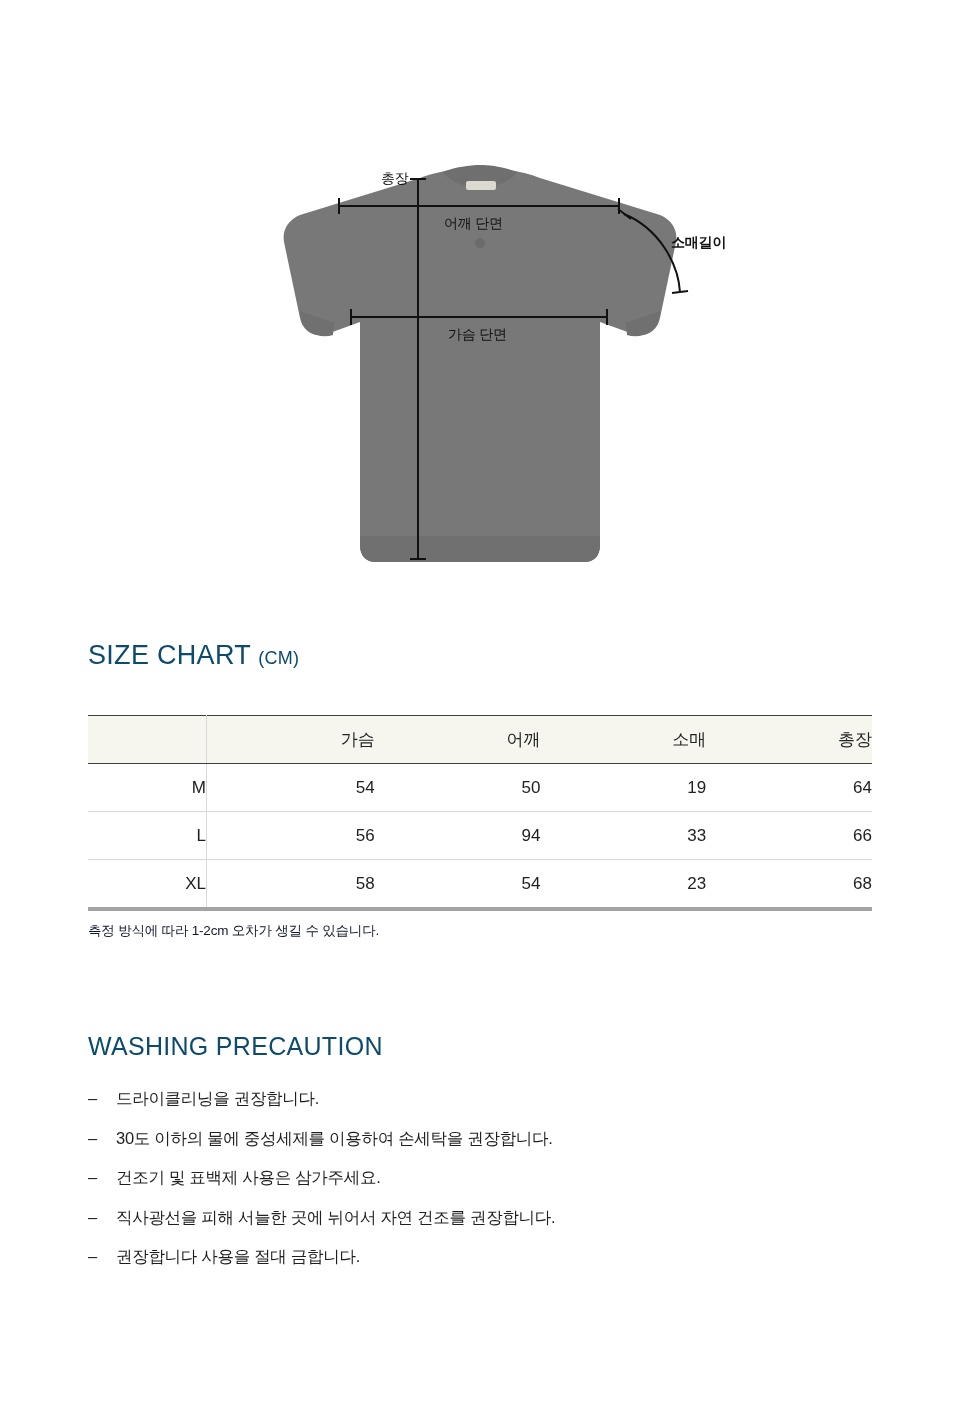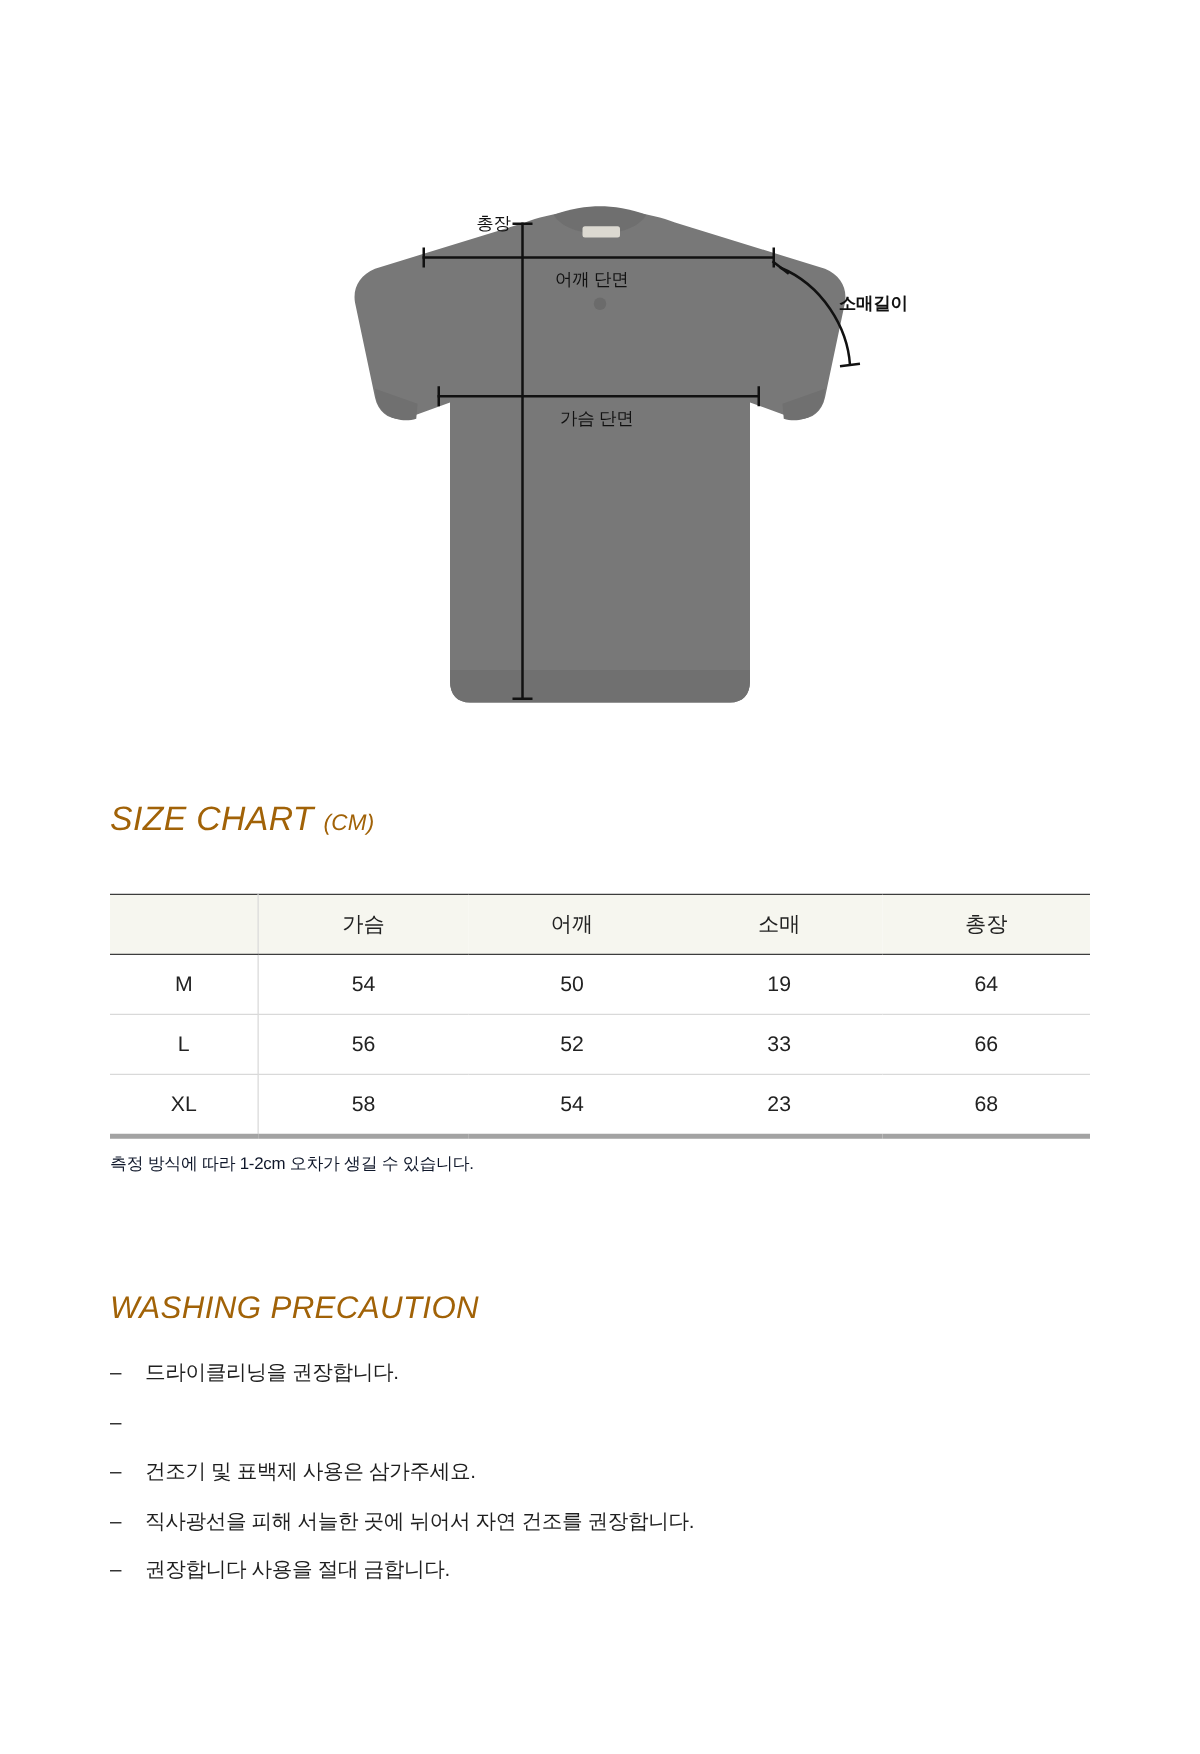--- a/index.html
+++ b/index.html
@@ -36,22 +36,21 @@
     color: #111111;
     white-space: nowrap;
     letter-spacing: -0.2px;
   }
 
   
   .section-title {
     position: absolute;
     left: 88px;
     font-weight: 400;
-    color: #a16207;
-    font-style: italic;
+    color: #0c4a6e;
   }
   #size-chart-title {
     top: 640px;
     font-size: 27px;
     letter-spacing: 0.3px;
   }
   #size-chart-title .unit {
     font-size: 18px;
     letter-spacing: 0.2px;
   }
@@ -60,21 +59,21 @@
     position: absolute;
     left: 88px;
     top: 715px;
     width: 784px;
     border-collapse: collapse;
     font-size: 17px;
     color: #222222;
   }
   table.size-table th,
   table.size-table td {
-    text-align: center;
+    text-align: right;
     font-weight: 400;
     padding: 0;
     height: 47px;
     border-bottom: 1px solid #d9d9d9;
   }
   table.size-table thead th {
     background: #f6f6ef;
     border-top: 1px solid #3d3d3d;
     border-bottom: 1px solid #3d3d3d;
     font-size: 17px;
@@ -219,21 +218,21 @@
     <tr>
       <td class="row-head">M</td>
       <td>54</td>
       <td>50</td>
       <td>19</td>
       <td>64</td>
     </tr>
     <tr>
       <td class="row-head">L</td>
       <td>56</td>
-      <td>52</td>
+      <td>94</td>
       <td>33</td>
       <td>66</td>
     </tr>
     <tr>
       <td class="row-head">XL</td>
       <td>58</td>
       <td>54</td>
       <td>23</td>
       <td>68</td>
     </tr>
@@ -244,20 +243,21 @@
 
 <div class="section-title" id="washing-title">WASHING PRECAUTION</div>
 
 <ul class="washing-list">
   <li>
     <span class="dash">–</span>
     <span>드라이클리닝을 권장합니다.</span>
   </li>
   <li>
     <span class="dash">–</span>
+    <span>30도 이하의 물에 중성세제를 이용하여 손세탁을 권장합니다.</span>
   </li>
   <li>
     <span class="dash">–</span>
     <span>건조기 및 표백제 사용은 삼가주세요.</span>
   </li>
   <li>
     <span class="dash">–</span>
     <span>직사광선을 피해 서늘한 곳에 뉘어서 자연 건조를 권장합니다.</span>
   </li>
   <li>

